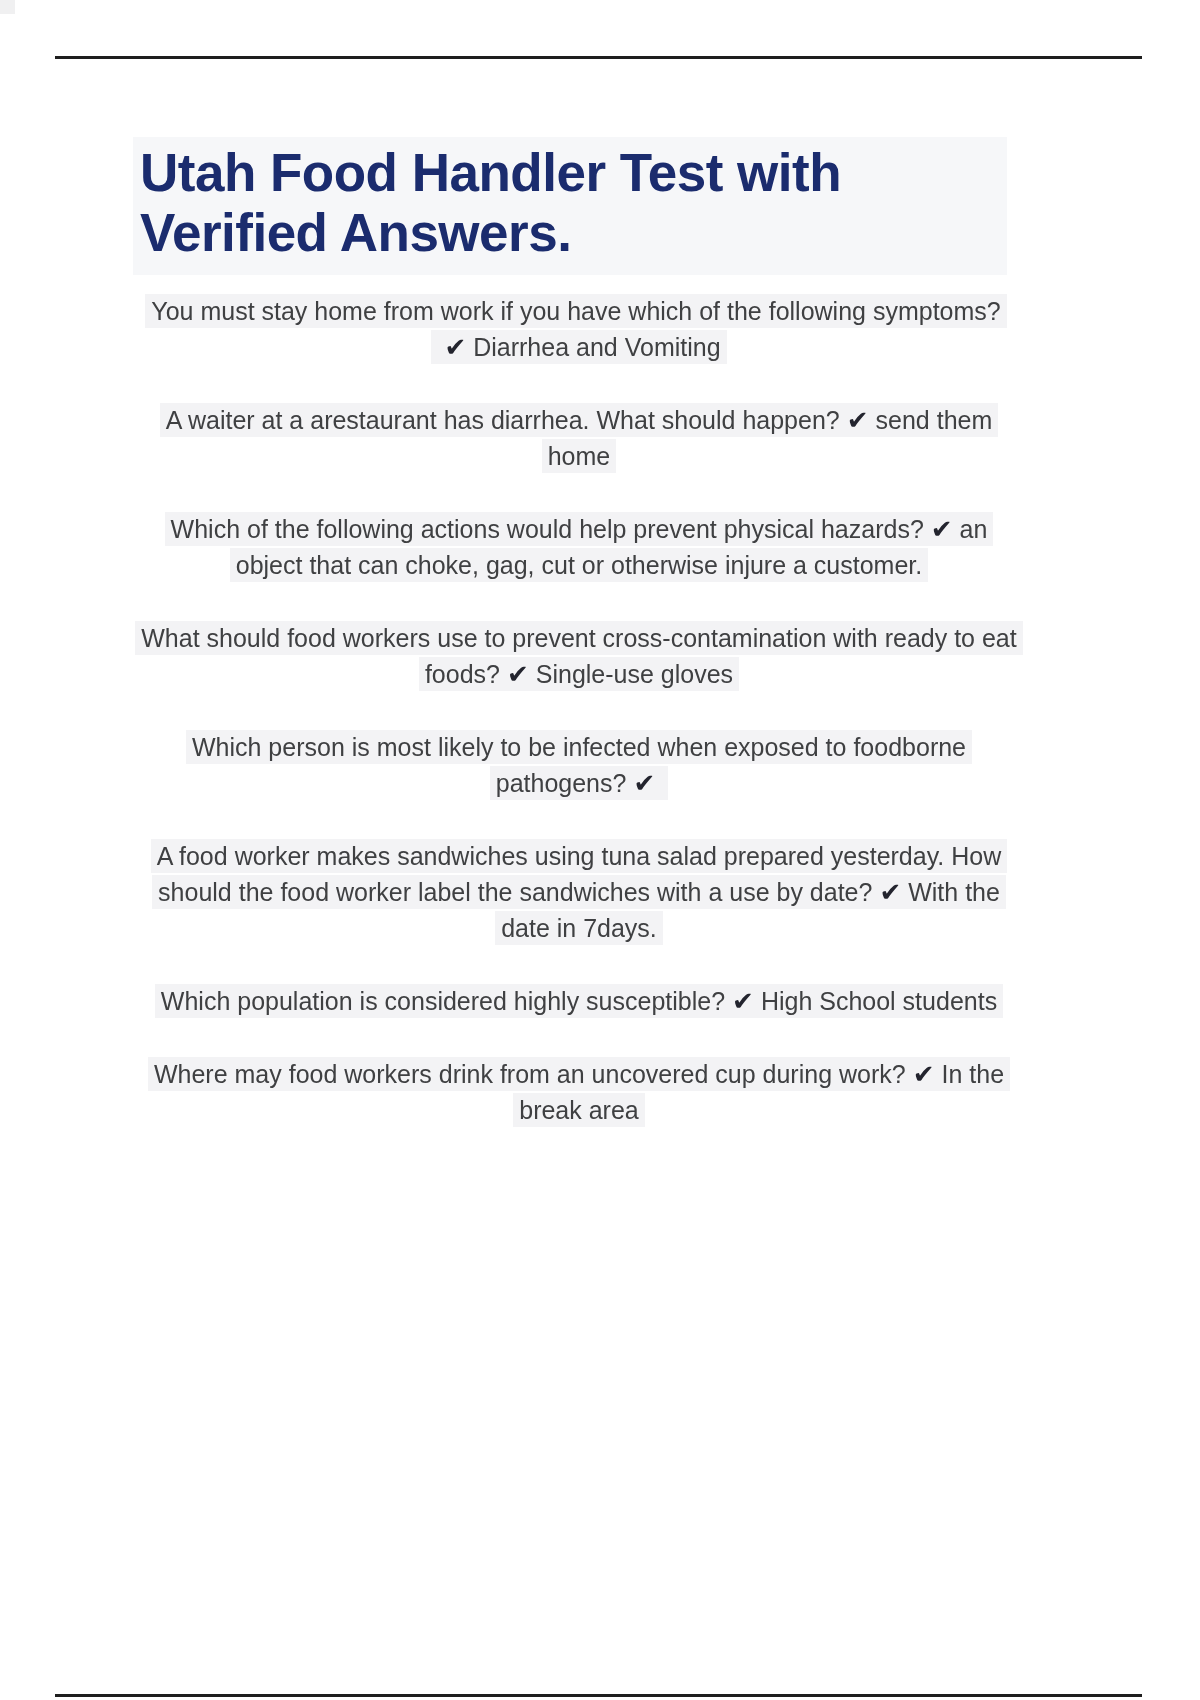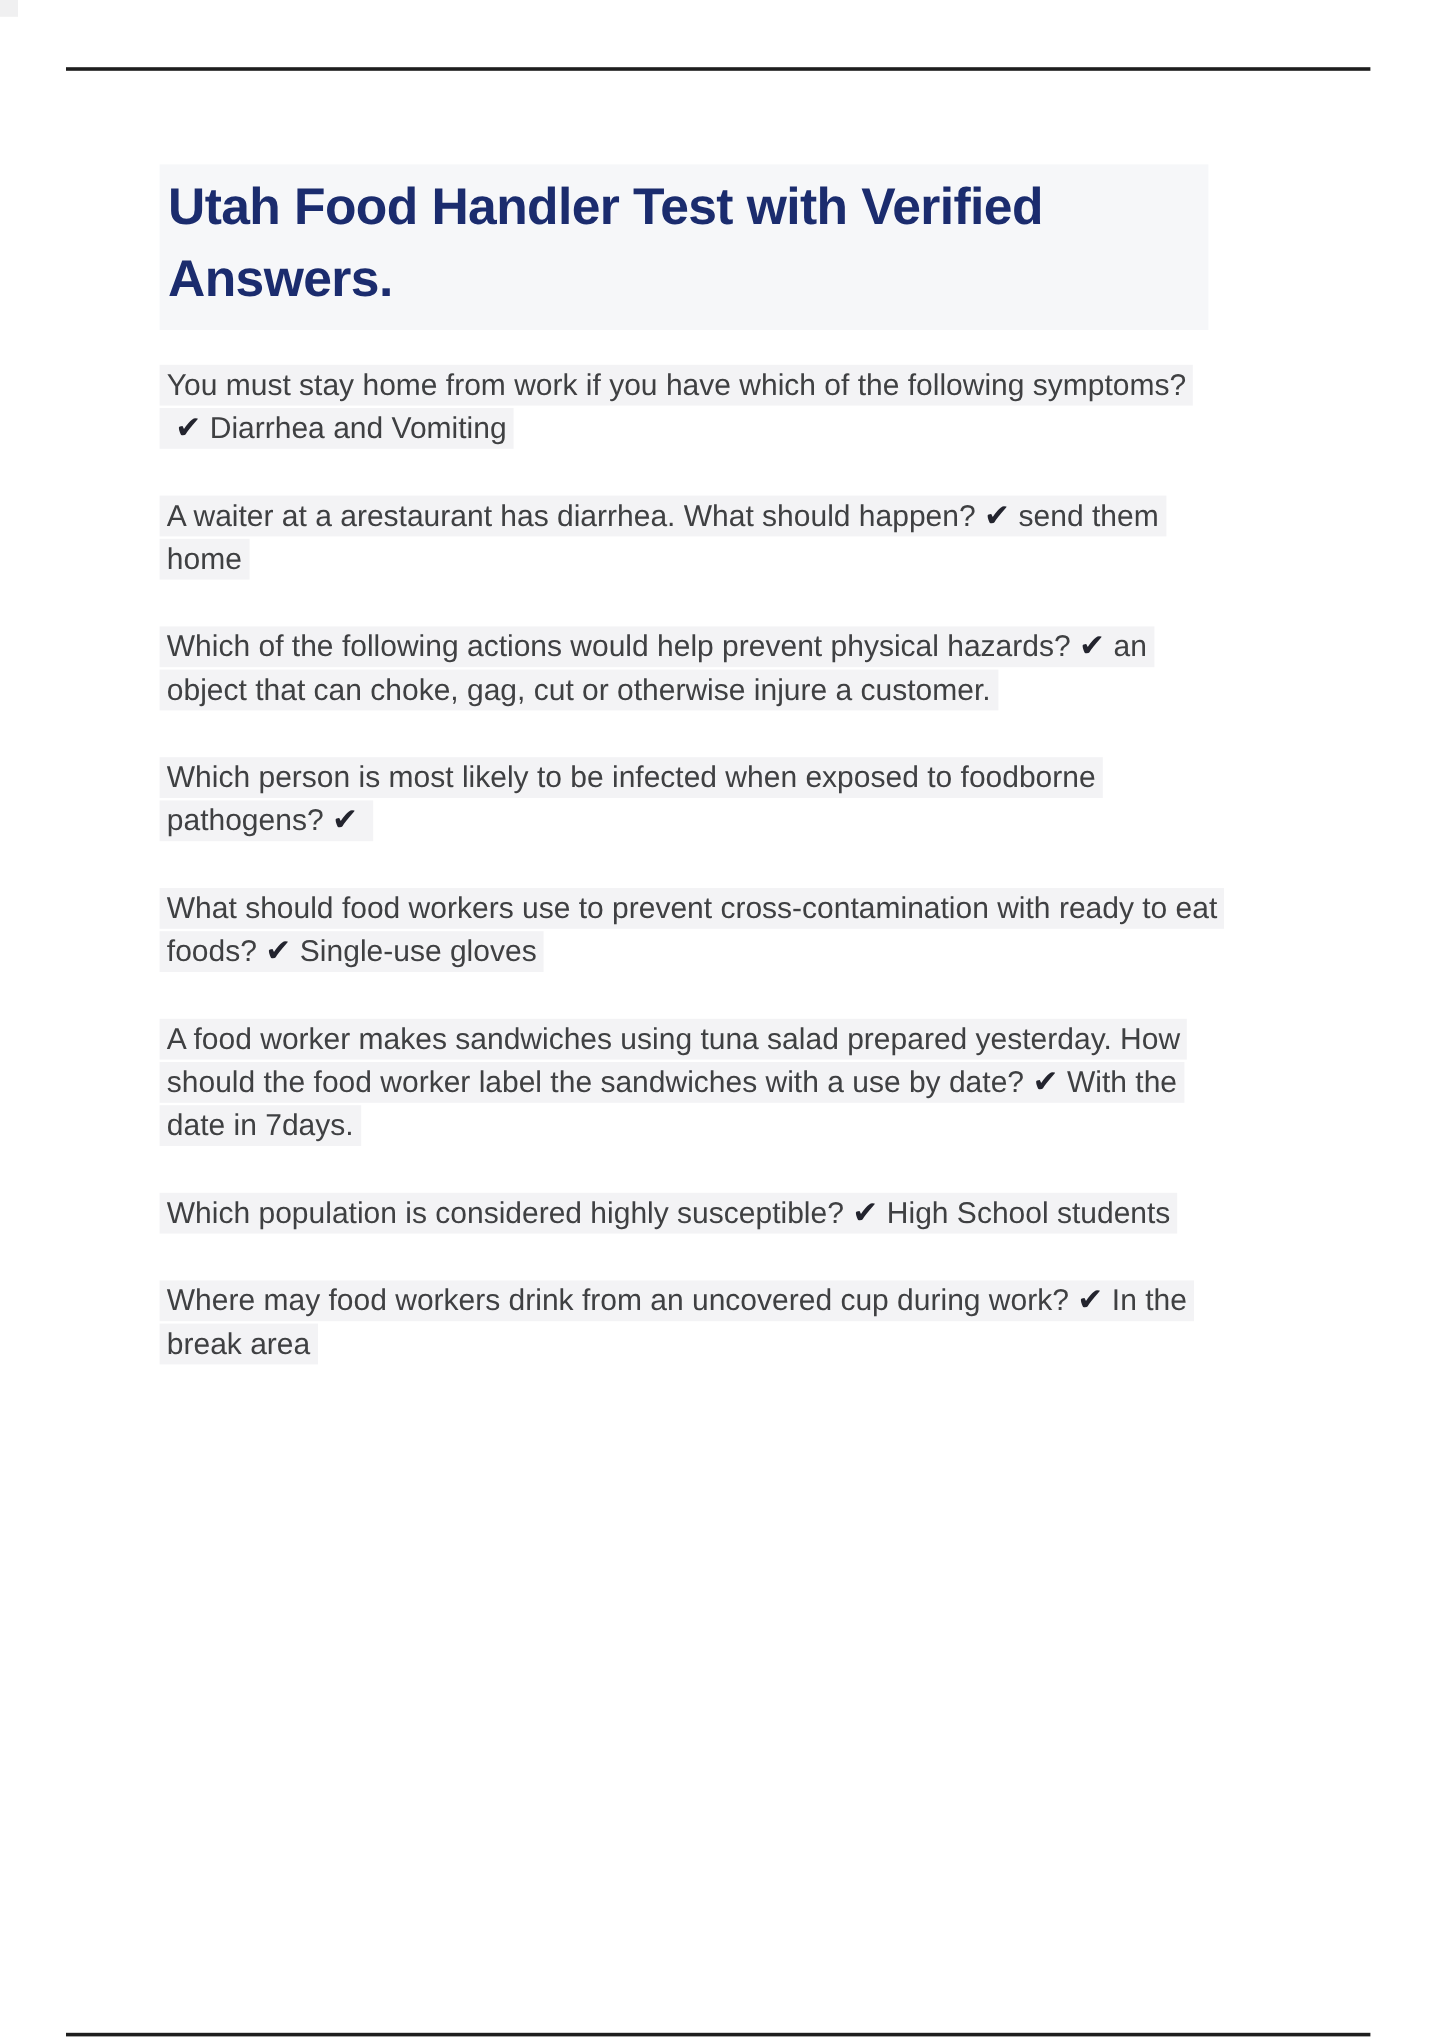--- a/index.html
+++ b/index.html
@@ -20,27 +20,27 @@
   .rule-bottom{top:1694px;}
   .title-block{
     position:absolute;left:133px;top:137px;width:874px;
     background:#f6f7f9;
     padding:6px 8px 12px 7px;
     box-sizing:border-box;
   }
   .title-block h1{
     margin:0;
     color:#1b2c6e;
-    font-size:43px;
+    font-size:53px;
     font-weight:700;
     line-height:60px;
     letter-spacing:-0.5px;
   }
   .qa-list{
-    position:absolute;left:133px;top:303px;width:892px;
+    position:absolute;left:133px;top:293px;width:892px;text-align:center;
   }
   .qa{
     margin:0 0 37px 0;
     font-size:25px;
     line-height:36px;
     color:#3f4042;
   }
   .hl{
     background:#f3f3f5;
     padding:3px 6px;
@@ -69,23 +69,23 @@
   </div>
 
   <main class="qa-list">
 
       <p class="qa"><span class="hl"><span>You must stay home from work if you have which of the following symptoms?</span><span class="check">✔</span><span>Diarrhea and Vomiting</span></span></p>
 
       <p class="qa"><span class="hl"><span>A waiter at a arestaurant has diarrhea. What should happen?</span><span class="check">✔</span><span>send them home</span></span></p>
 
       <p class="qa"><span class="hl"><span>Which of the following actions would help prevent physical hazards?</span><span class="check">✔</span><span>an object that can choke, gag, cut or otherwise injure a customer.</span></span></p>
 
+      <p class="qa"><span class="hl"><span>What should food workers use to prevent cross-contamination with ready to eat foods?</span><span class="check">✔</span><span>Single-use gloves</span></span></p>
+
       <p class="qa"><span class="hl"><span>Which person is most likely to be infected when exposed to foodborne pathogens?</span><span class="check">✔</span><span></span></span></p>
-
-      <p class="qa"><span class="hl"><span>What should food workers use to prevent cross-contamination with ready to eat foods?</span><span class="check">✔</span><span>Single-use gloves</span></span></p>
 
       <p class="qa"><span class="hl"><span>A food worker makes sandwiches using tuna salad prepared yesterday. How should the food worker label the sandwiches with a use by date?</span><span class="check">✔</span><span>With the date in 7days.</span></span></p>
 
       <p class="qa"><span class="hl"><span>Which population is considered highly susceptible?</span><span class="check">✔</span><span>High School students</span></span></p>
 
 
       <p class="qa"><span class="hl"><span>Where may food workers drink from an uncovered cup during work?</span><span class="check">✔</span><span>In the break area</span></span></p>
     </main>
 
   <div class="rule rule-bottom"></div>

